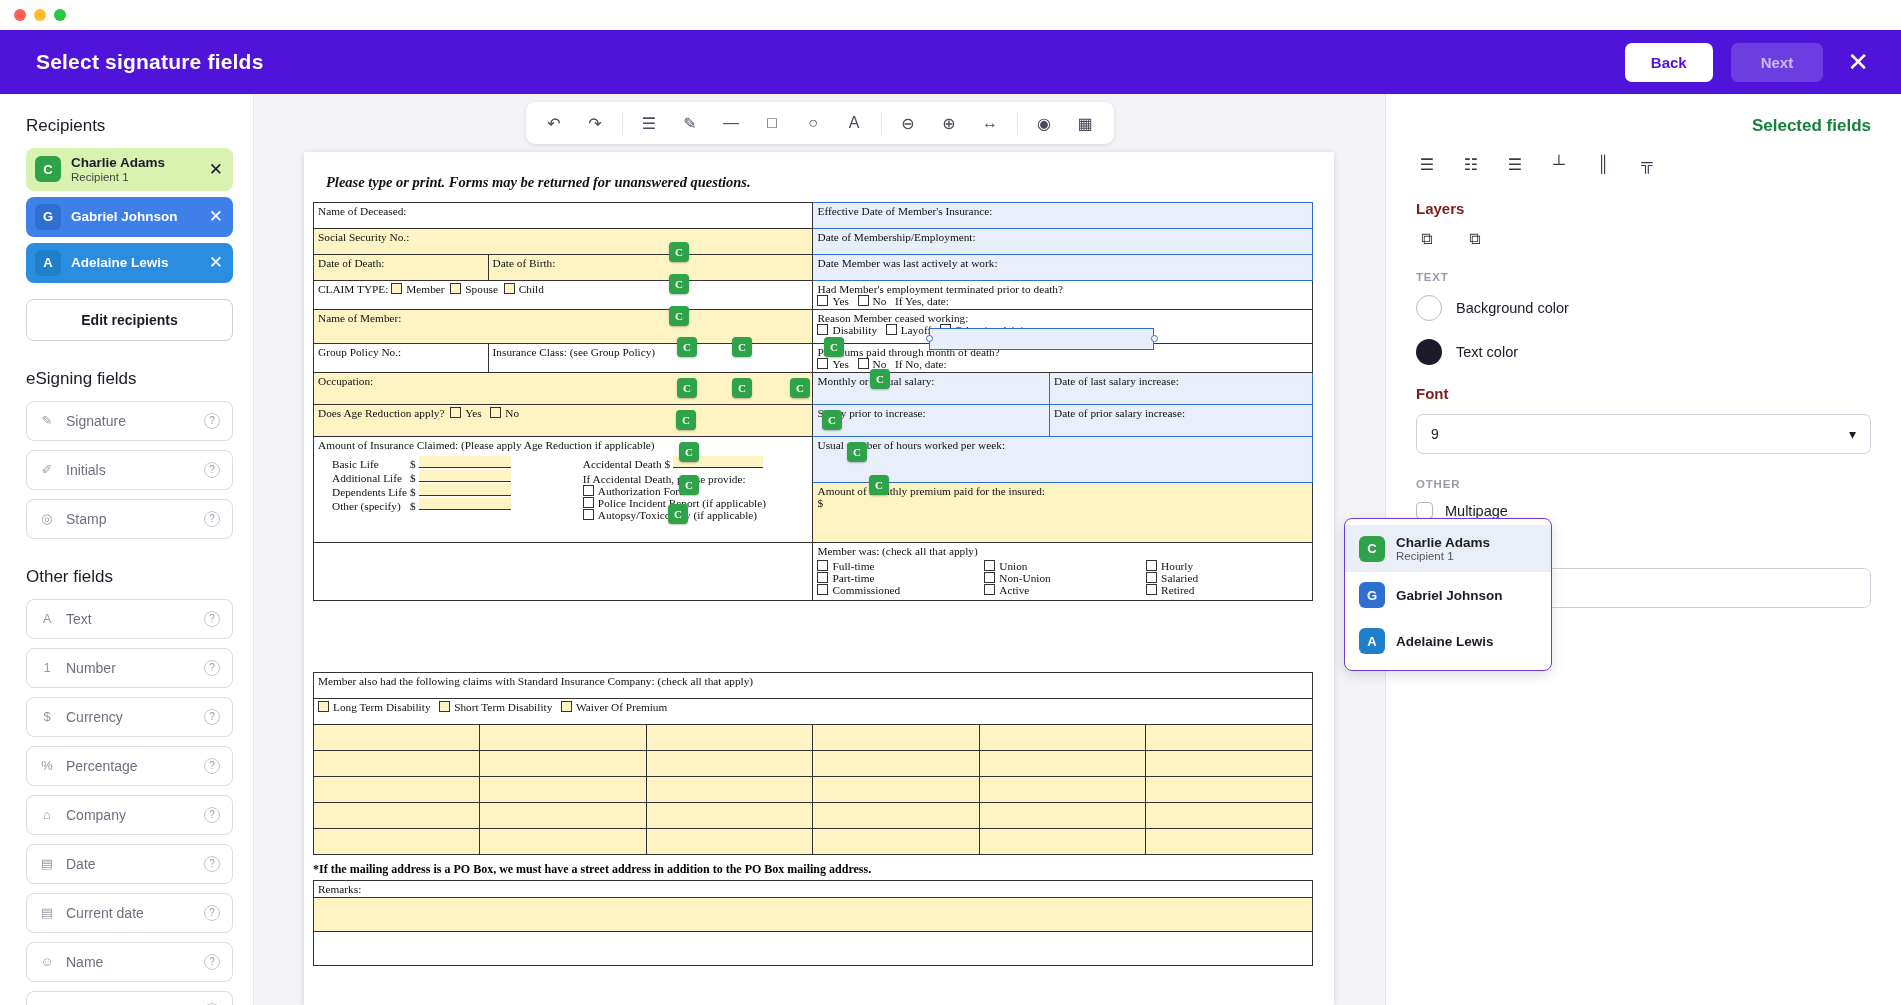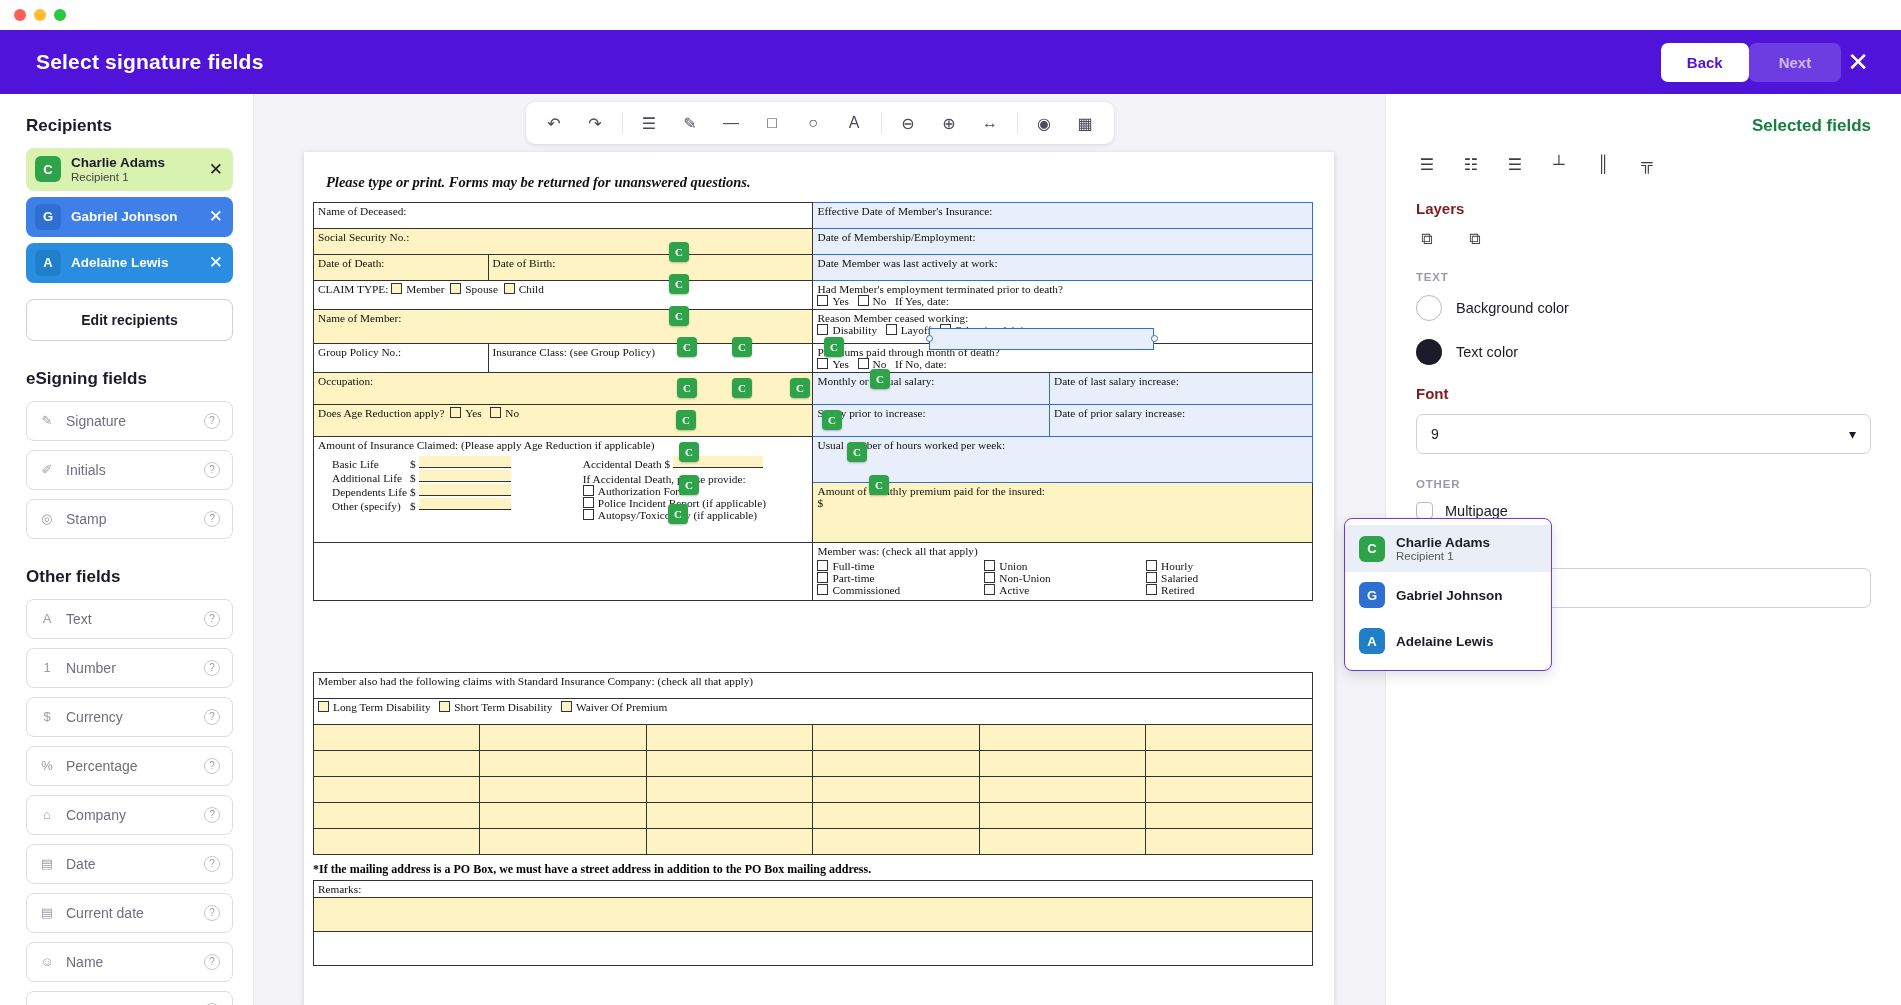--- a/index.html
+++ b/index.html
@@ -23,41 +23,41 @@
   .dot.red{background:#ff5f57;} .dot.yellow{background:#febc2e;} .dot.green{background:#28c840;}
 
   
   .header {
     position:absolute; top:30px; left:0; width:1901px; height:64px;
     background:#4f13d9;
     display:flex; align-items:center; justify-content:space-between;
     padding:0 26px 0 36px;
   }
   .header-title { color:#fff; font-size:21px; font-weight:bold; letter-spacing:.2px; }
-  .header-actions { display:flex; align-items:center; }
+  .header-actions { display:flex; align-items:center; gap:18px; }
   .btn-back {
     background:#ffffff; color:#4f13d9; border:none; border-radius:7px;
     padding:11px 26px; font-size:15px; font-weight:bold; cursor:pointer;
     font-family:"Liberation Sans", sans-serif;
   }
   .btn-next {
     background:#6c3de0; color:#cdbcf4; border:none; border-radius:7px;
     padding:11px 30px; font-size:15px; font-weight:bold; cursor:pointer;
     font-family:"Liberation Sans", sans-serif;
   }
   .close-x { color:#fff; font-size:26px; line-height:1; cursor:pointer; padding:4px 6px; font-weight:300;}
 
   
   .sidebar {
     position:absolute; top:94px; left:0; width:254px; height:911px;
     background:#ffffff; border-right:1px solid #e6e6ec;
     padding:22px 20px 0 26px;
     overflow:hidden;
   }
-  .sec-title { font-size:17px; font-weight:bold; color:#1b1b2a; margin:0 0 12px 0; }
+  .sec-title { font-size:17px; font-weight:normal; color:#1b1b2a; margin:0 0 12px 0; }
   .sec-title.spaced { margin-top:28px; }
 
   .recipient {
     display:flex; align-items:center; gap:10px;
     border-radius:8px; padding:7px 8px 7px 9px; margin-bottom:6px;
     cursor:pointer; position:relative;
   }
   .recipient.r1 { background:#d9f2b0; }
   .recipient.r2 { background:#3e7fe8; }
   .recipient.r3 { background:#2b8de0; }

